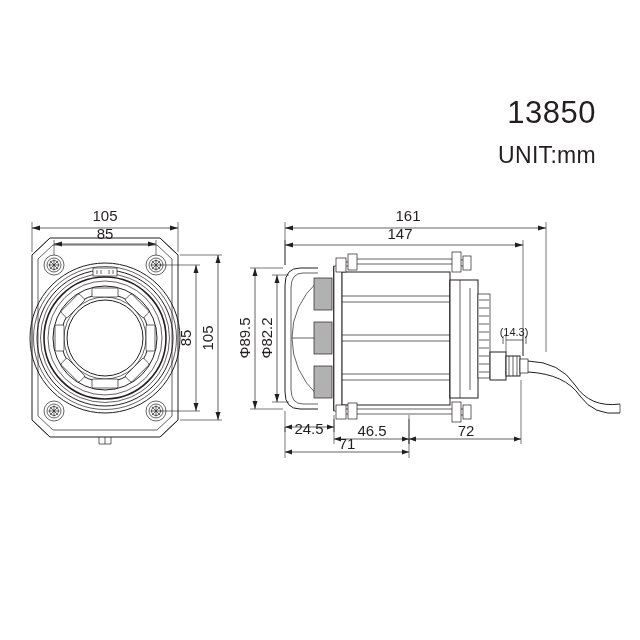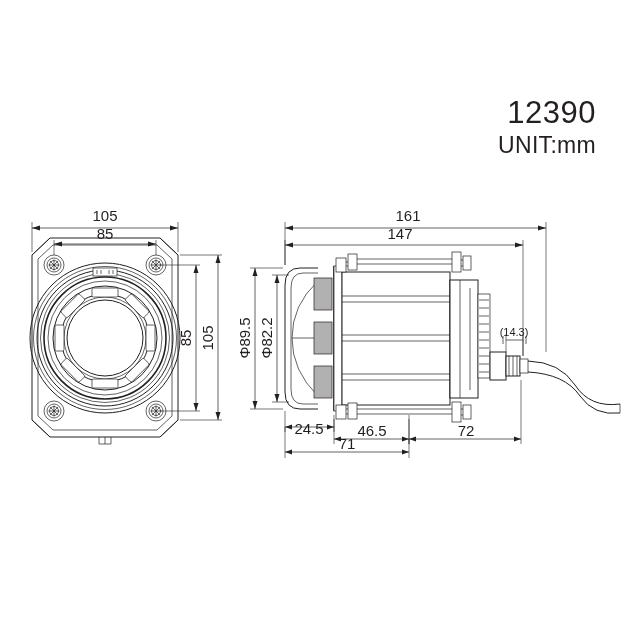--- a/index.html
+++ b/index.html
@@ -32,21 +32,21 @@
     font-size: 31px;
     letter-spacing: 0.5px;
     color: #231f20;
     display: block;
   }
   .title-unit {
     font-size: 23px;
     letter-spacing: 0.3px;
     color: #231f20;
     display: block;
-    margin-top: 2px;
+    margin-top: 12px;
   }
   svg { display: block; }
   .ln   { fill: none; stroke: #231f20; stroke-width: 1; }
   .ln-t { fill: none; stroke: #231f20; stroke-width: 0.7; }
   .ln-h { fill: none; stroke: #231f20; stroke-width: 1.6; }
   .dim  { fill: none; stroke: #231f20; stroke-width: 0.7; }
   .ext  { fill: none; stroke: #231f20; stroke-width: 0.6; }
   .fillw { fill: #ffffff; stroke: #231f20; stroke-width: 1; }
   .fillw-t { fill: #ffffff; stroke: #231f20; stroke-width: 0.7; }
   .dimtxt {
@@ -61,21 +61,21 @@
     fill: #231f20;
     text-anchor: middle;
   }
 </style>
 </head>
 <body>
 
 <div id="sheet">
 
   <div class="title-block">
-    <span class="title-part">12390</span>
+    <span class="title-part">13850</span>
     <span class="title-unit">UNIT:mm</span>
   </div>
 
   <svg width="640" height="640" viewBox="0 0 640 640">
 
     <g>
 
       <path class="ln" d="M 32 255 L 50 238 L 160 238 L 178 255 L 178 420 L 160 437 L 50 437 L 32 420 Z"></path>
       <path class="ln-t" d="M 38 259 L 53 245 L 157 245 L 172 259 L 172 416 L 157 430 L 53 430 L 38 416 Z"></path>
 

